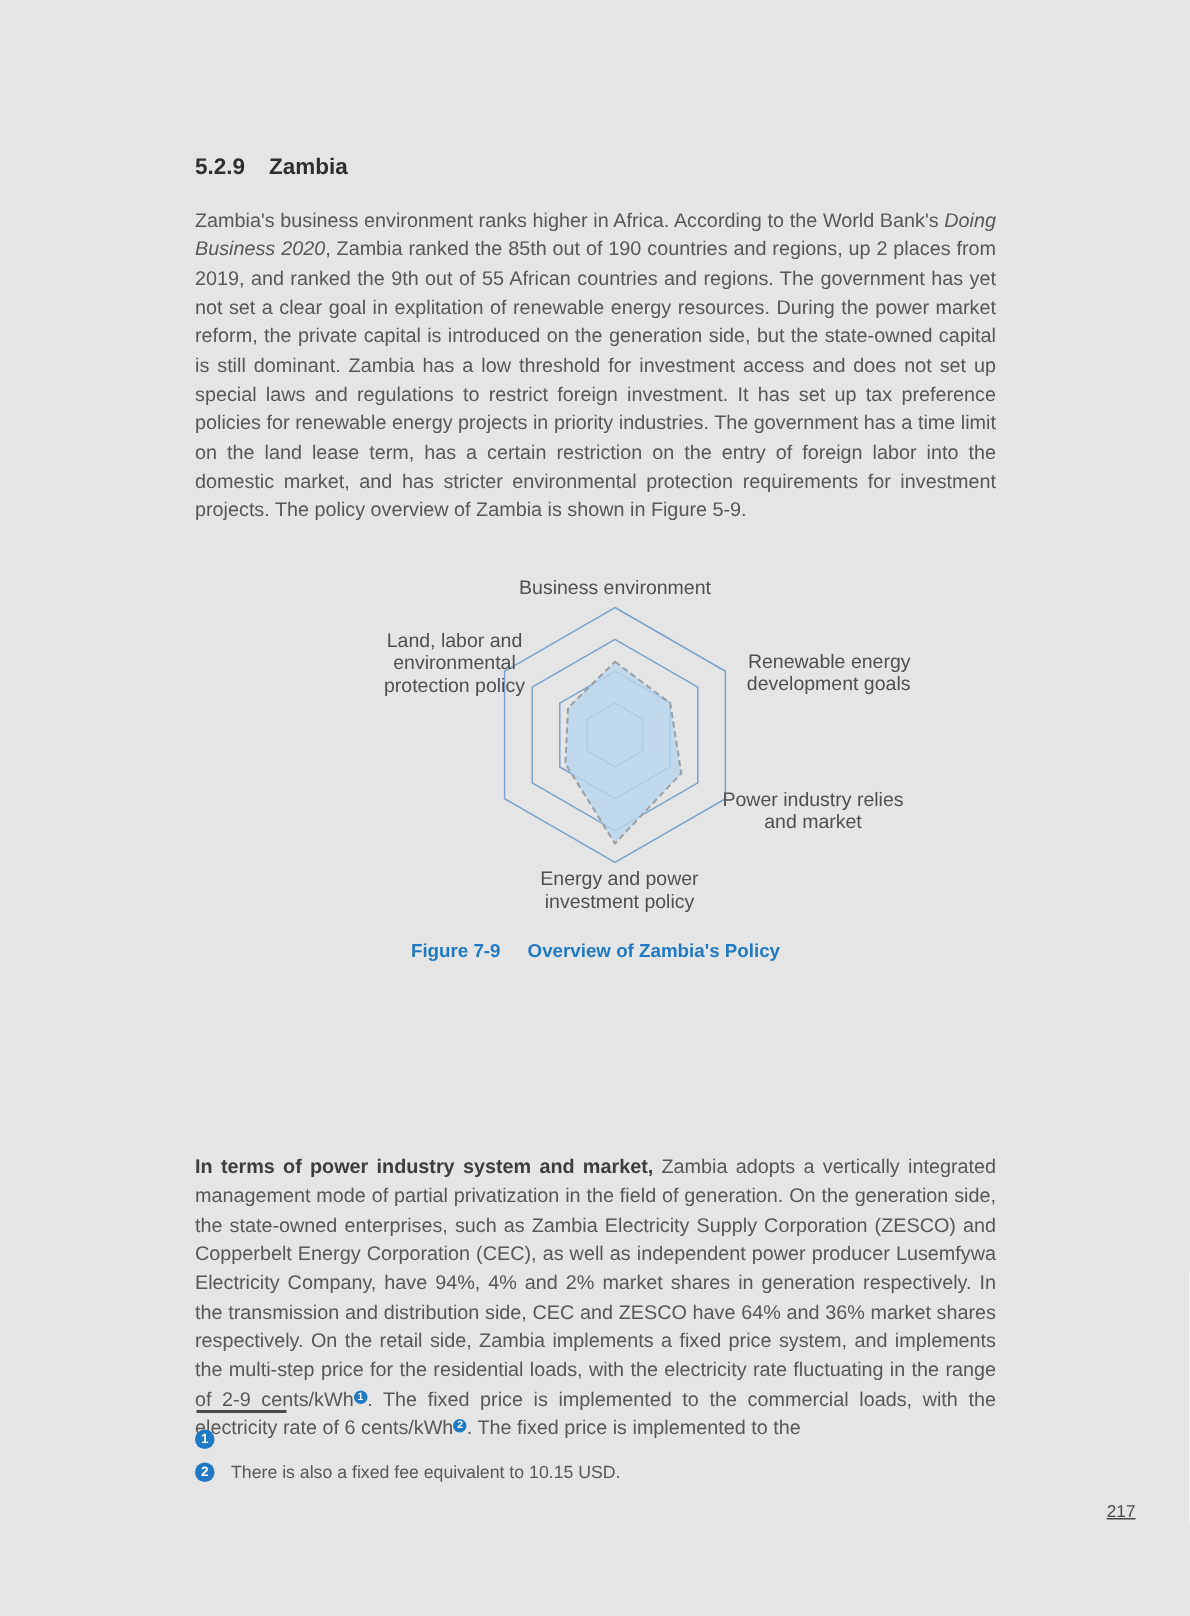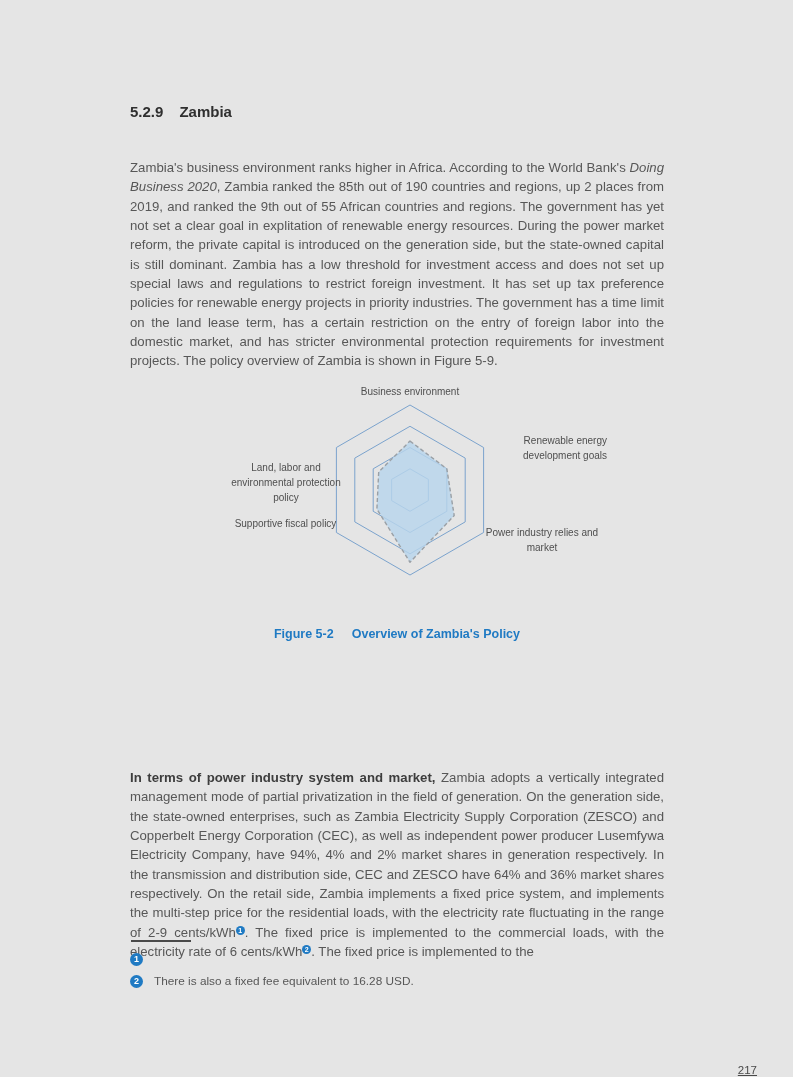--- a/index.html
+++ b/index.html
@@ -19,62 +19,62 @@
   }
   .heading{
     position:absolute;left:130px;top:103px;
     font-size:15px;font-weight:bold;color:#2f2f2f;
   }
   .heading .num{margin-right:16px;}
   .body-text{
     position:absolute;left:130px;width:534px;
     font-size:13.2px;line-height:19.3px;text-align:justify;color:var(--body);
   }
-  .p1{top:145px;}
+  .p1{top:124px;}
   .p2{top:681px;}
   .p3{top:755px;}
   .lead{font-weight:bold;color:#3d3d3d;}
   .italic{font-style:italic;}
   .fn-ref{
     display:inline-block;width:9px;height:9px;border-radius:50%;
     background:var(--accent);color:#ffffff;font-size:7px;line-height:9px;
     text-align:center;font-weight:bold;vertical-align:4px;font-style:normal;
   }
   .chart{position:absolute;left:210px;top:382px;width:400px;height:240px;}
   .chart svg{position:absolute;left:0;top:0;}
   .ring{fill:none;stroke:var(--ring);stroke-width:1;}
   .data-poly{
     fill:var(--fill);fill-opacity:.82;
     stroke:var(--dash);stroke-width:1.4;stroke-dasharray:4 2.5;
     stroke-linejoin:round;
   }
   .axis-label{
-    position:absolute;font-size:10px;line-height:15px;
+    position:absolute;font-size:13px;line-height:15px;
     text-align:center;color:#4f4f4f;
   }
   .al0{left:0;right:0;top:2px;white-space:nowrap;}
   .al1{left:267px;top:51px;width:130px;text-align:right;}
   .al2{left:267px;top:143px;width:130px;}
   .al3{left:130px;top:196px;width:146px;}
   .al4{left:18px;top:134px;width:115px;}
-  .al5{left:21px;top:37px;width:110px;margin-top:41px;}
+  .al5{left:38px;top:37px;width:110px;}
   .caption{
     position:absolute;left:130px;top:627px;width:534px;text-align:center;
     font-size:12.5px;font-weight:bold;color:var(--accent);
   }
   .caption .cap-label{margin-right:18px;}
   .footrule{position:absolute;left:131px;top:940px;width:60px;height:2px;background:#4a4a4a;}
   .footnotes{position:absolute;left:130px;top:948px;font-size:11.8px;color:var(--body);}
   .fn-row{display:flex;align-items:center;gap:11px;height:22px;}
   .fn-circle{
     flex:0 0 auto;width:13px;height:13px;border-radius:50%;
     background:var(--accent);color:#ffffff;font-size:9px;line-height:13px;
     text-align:center;font-weight:bold;
   }
-  .page-num{position:absolute;right:36px;top:1064px;font-size:11.5px;color:#4a4a4a;text-decoration:underline;}
+  .page-num{position:absolute;right:36px;top:1002px;font-size:11.5px;color:#4a4a4a;text-decoration:underline;}
 </style>
 </head>
 <body>
 
 <div class="page">
 
   <div class="heading">
     <span class="num">5.2.9</span><span>Zambia</span>
   </div>
 
@@ -84,38 +84,38 @@
     <svg width="400" height="240" viewBox="0 0 400 240">
         <polygon points="200.0,86.8 218.4,97.4 218.4,118.6 200.0,129.3 181.6,118.6 181.6,97.4" class="ring"></polygon>
         <polygon points="200.0,65.5 236.8,86.8 236.8,129.3 200.0,150.5 163.2,129.3 163.2,86.8" class="ring"></polygon>
         <polygon points="200.0,44.3 255.2,76.1 255.2,139.9 200.0,171.8 144.8,139.9 144.8,76.1" class="ring"></polygon>
         <polygon points="200.0,23.0 273.6,65.5 273.6,150.5 200.0,193.0 126.4,150.5 126.4,65.5" class="ring"></polygon>
         <polygon points="200.0,59.1 236.8,86.8 244.2,133.5 200.0,180.3 166.9,127.1 168.7,89.9" class="data-poly"></polygon>
       </svg>
     <div class="axis-label al0">Business environment</div>
     <div class="axis-label al1">Renewable energy development goals</div>
     <div class="axis-label al2">Power industry relies and market</div>
-    <div class="axis-label al4">Supportive fiscal policy</div>
+    <div class="axis-label al3">Energy and power investment policy</div>
     <div class="axis-label al5">Land, labor and environmental protection policy</div>
   </div>
 
   <div class="caption">
-    <span class="cap-label">Figure 5-2</span><span>Overview of Zambia's Policy</span>
+    <span class="cap-label">Figure 7-9</span><span>Overview of Zambia's Policy</span>
   </div>
 
 
   <p class="body-text p3"><span class="lead">In terms of power industry system and market,</span><span> Zambia adopts a vertically integrated management mode of partial privatization in the field of generation. On the generation side, the state-owned enterprises, such as Zambia Electricity Supply Corporation (ZESCO) and Copperbelt Energy Corporation (CEC), as well as independent power producer Lusemfywa Electricity Company, have 94%, 4% and 2% market shares in generation respectively. In the transmission and distribution side, CEC and ZESCO have 64% and 36% market shares respectively. On the retail side, Zambia implements a fixed price system, and implements the multi-step price for the residential loads, with the electricity rate fluctuating in the range of 2-9 cents/kWh</span><span class="fn-ref">1</span><span>. The fixed price is implemented to the commercial loads, with the electricity rate of 6 cents/kWh</span><span class="fn-ref">2</span><span>. The fixed price is implemented to the</span></p>
 
   <div class="footrule"></div>
 
   <div class="footnotes">
     <div class="fn-row">
       <span class="fn-circle">1</span>
     </div>
     <div class="fn-row">
       <span class="fn-circle">2</span>
-      <span>There is also a fixed fee equivalent to 16.28 USD.</span>
+      <span>There is also a fixed fee equivalent to 10.15 USD.</span>
     </div>
   </div>
 
   <div class="page-num">217</div>
 
 </div>
 
 </body></html>

